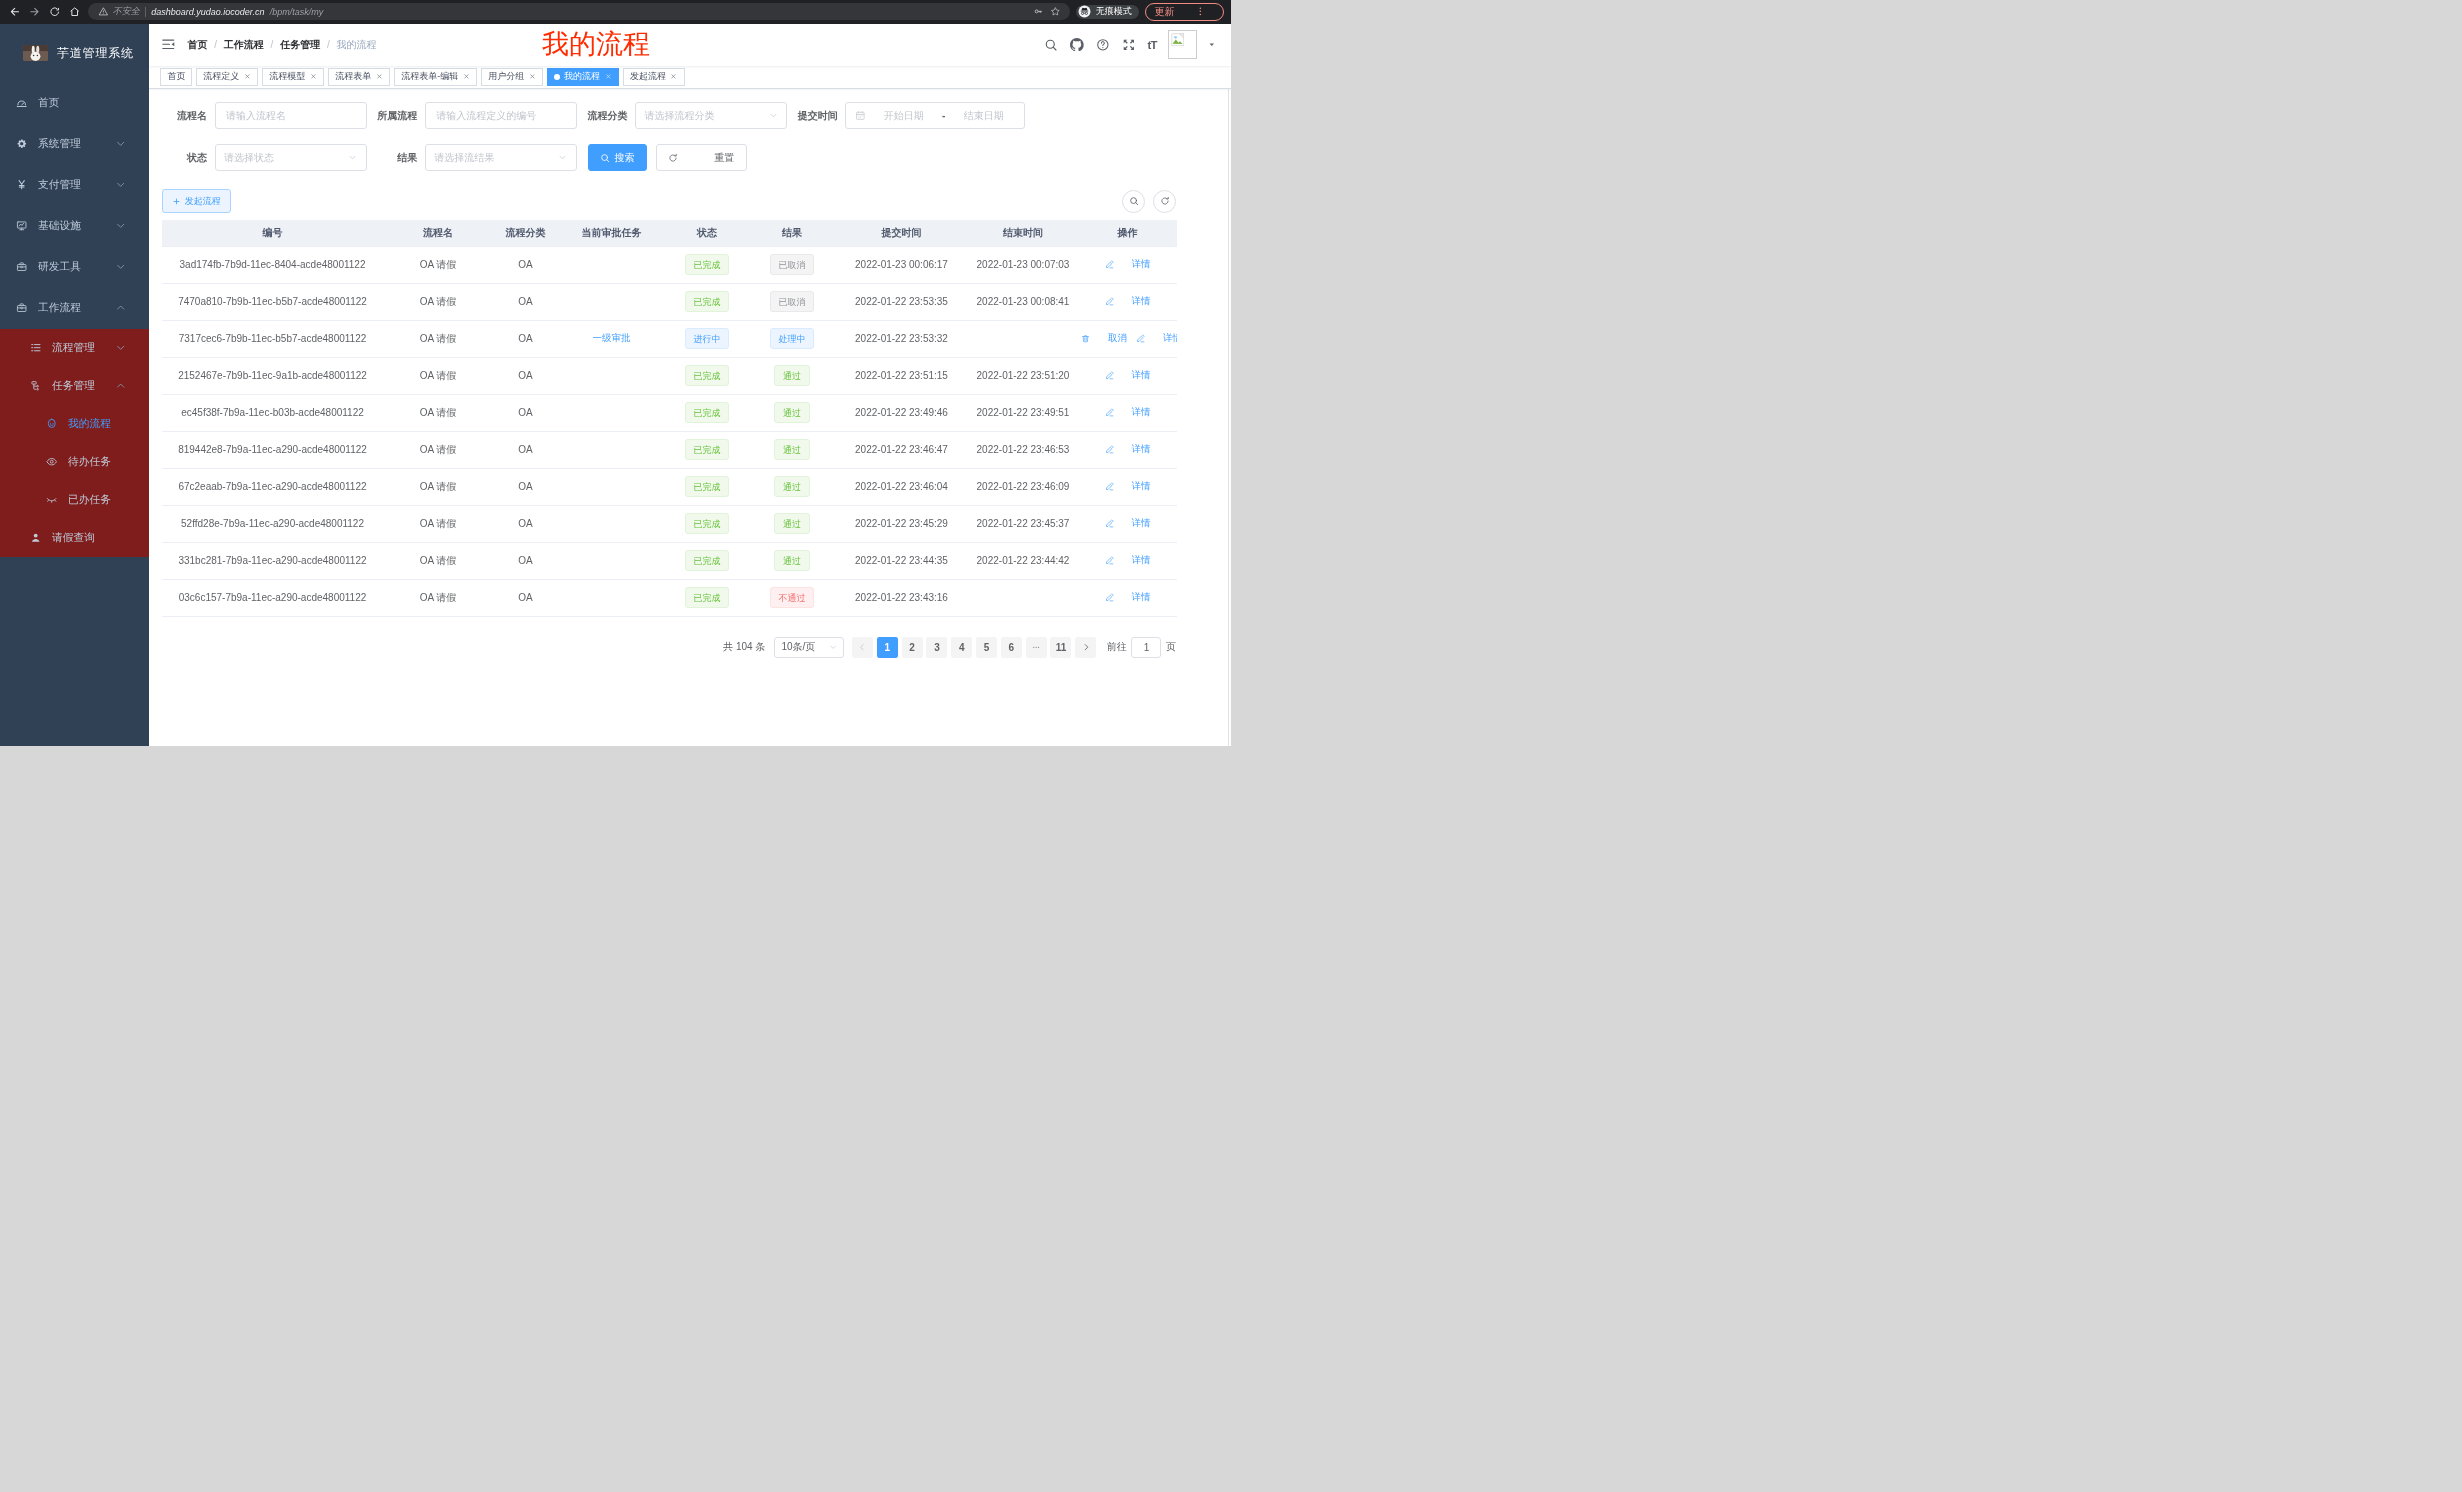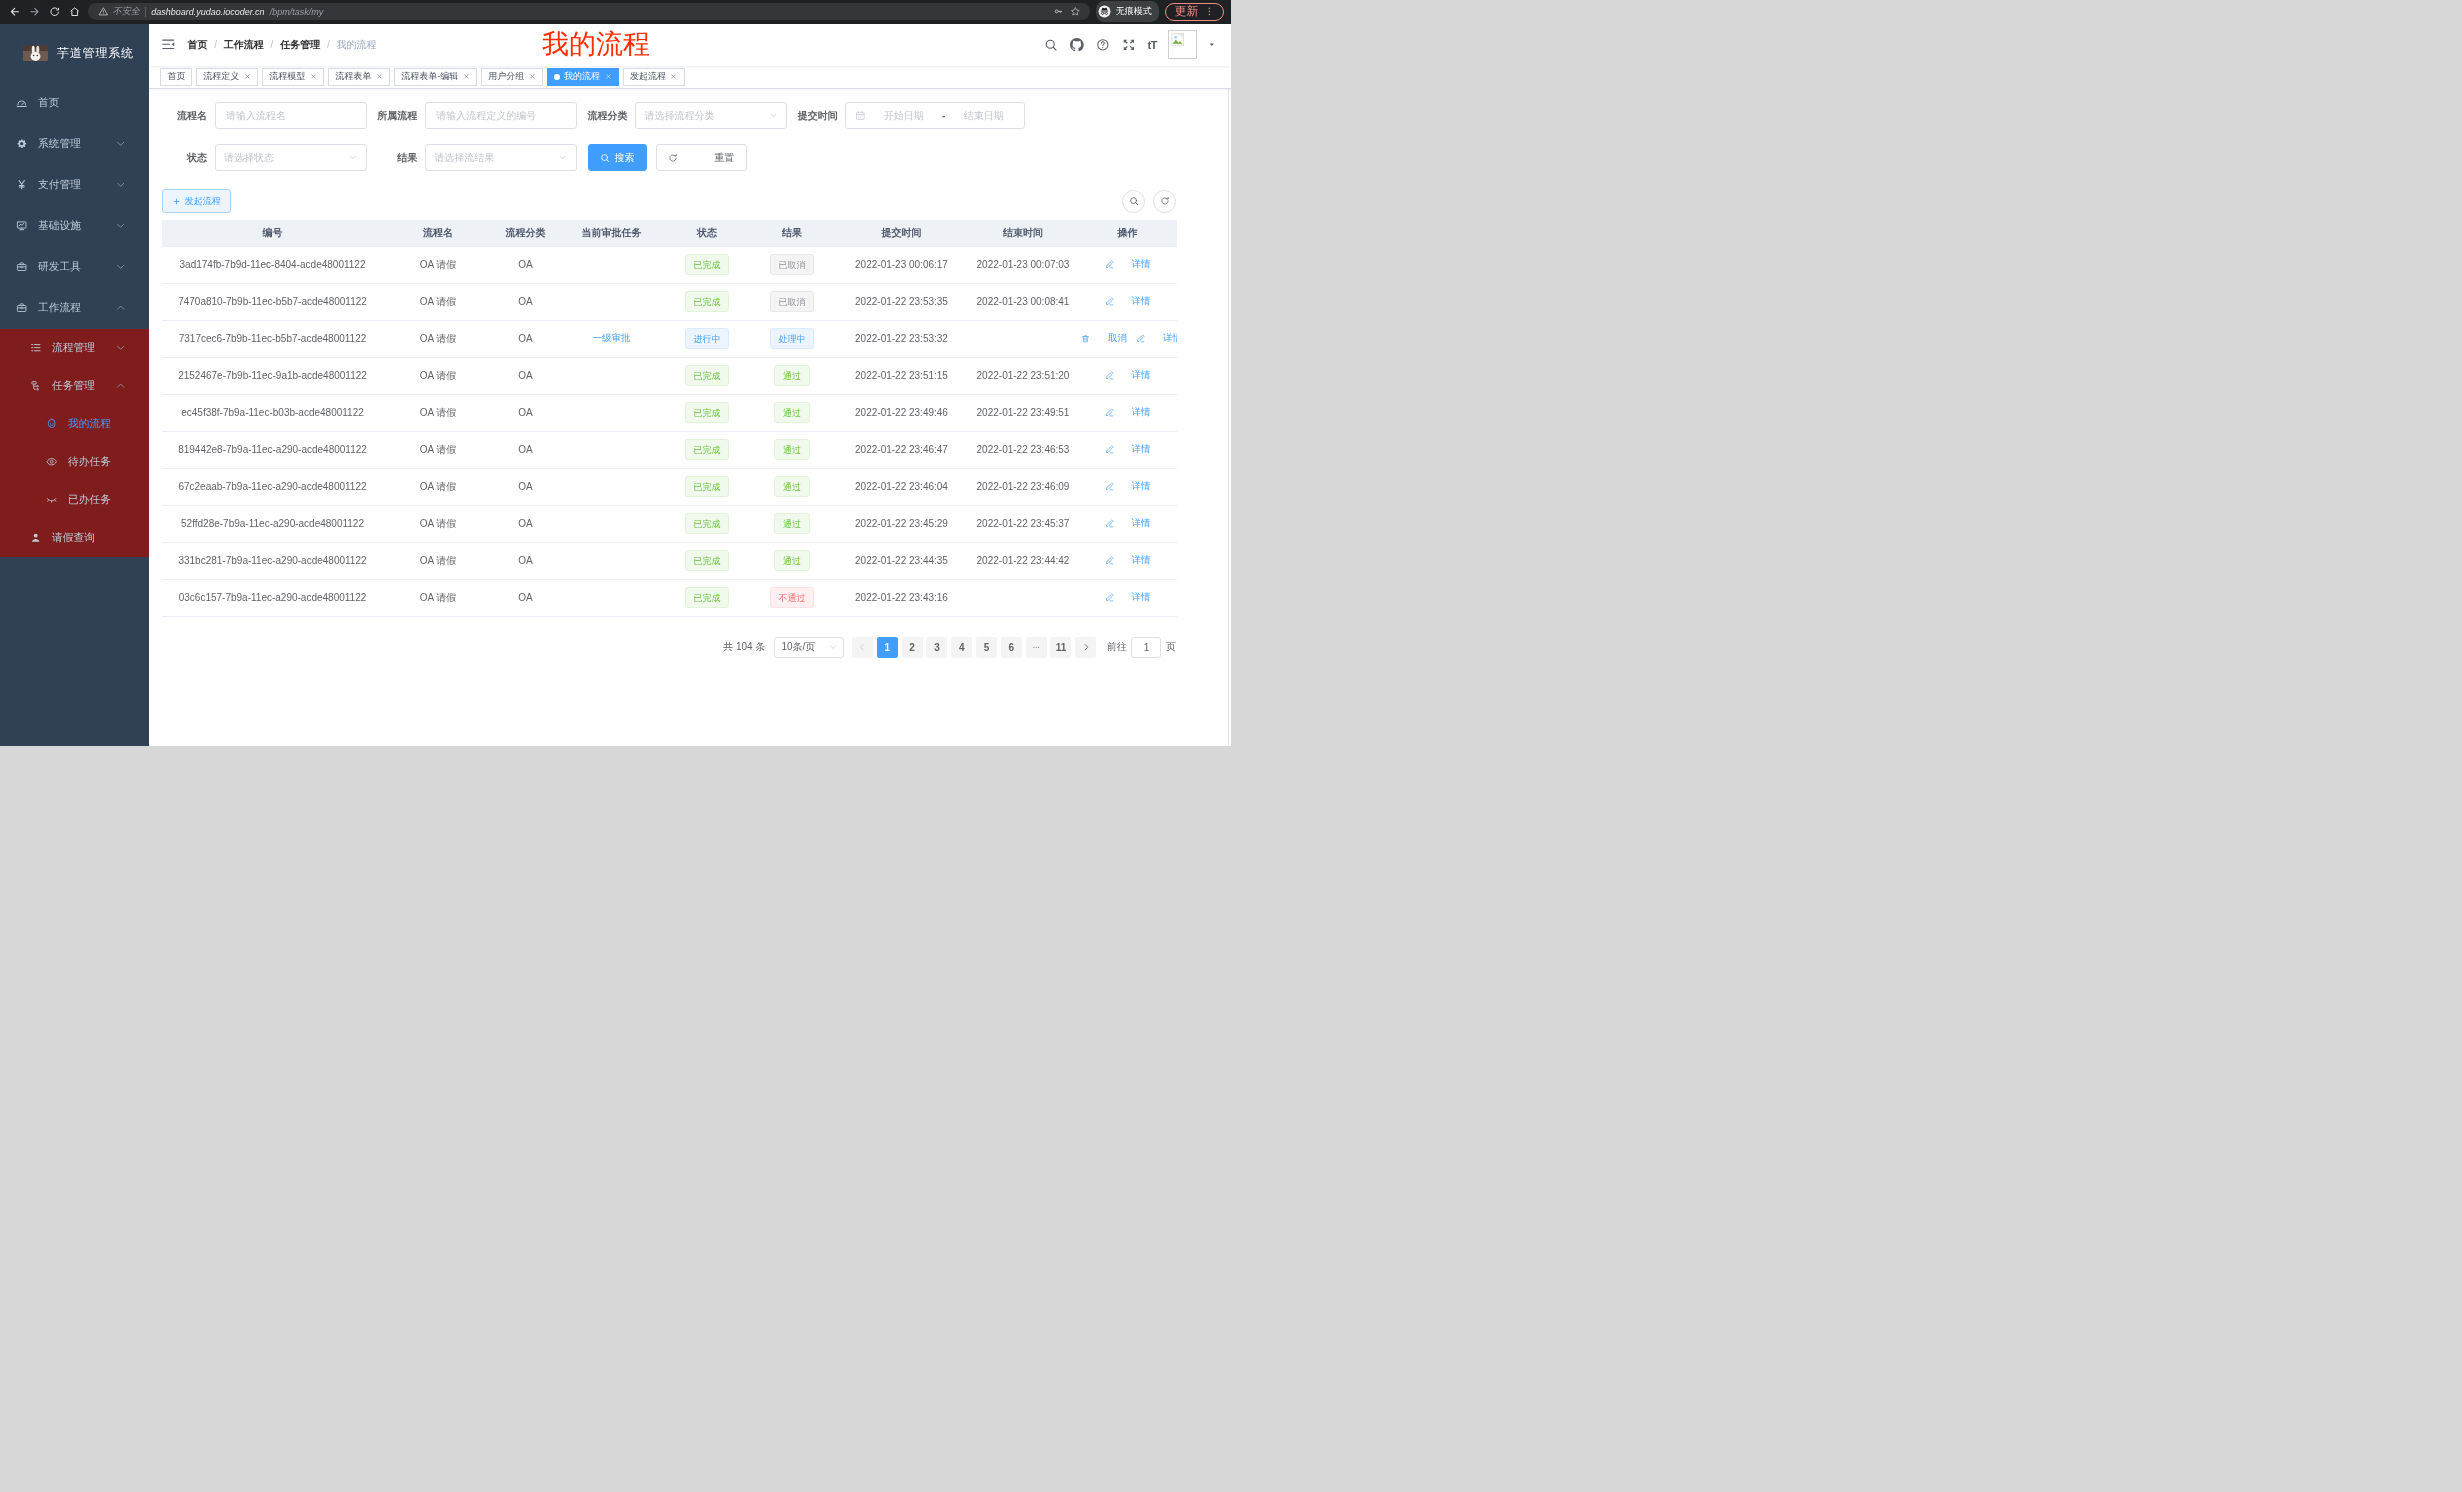--- a/index.html
+++ b/index.html
@@ -16,25 +16,25 @@
   .chrome-btn.dim{color:#9aa0a6;}
   .omnibox{flex:1;height:16.7px;background:#35363a;border-radius:8.4px;display:flex;align-items:center;
     padding:0 9px;gap:5.3px;color:#9aa0a6;font-size:9px;min-width:0;font-style:italic;}
   .omnibox .sec{display:flex;align-items:center;gap:3.8px;color:#9aa0a6;}
   .omnibox .divider{width:0.8px;height:10px;background:#5f6368;}
   .omnibox .host{color:#e8eaed;}
   .omnibox .path{color:#9aa0a6;}
   .omnibox .spacer{flex:1;}
   .omni-ic{width:12px;height:12px;color:#c5c8cc;}
   .omni-ic svg{width:10.7px;height:10.7px;}
-  .incog{display:flex;align-items:center;gap:4.6px;background:#3c4043;border-radius:8.4px;height:21px;
+  .incog{display:flex;align-items:center;gap:4.6px;background:#3c4043;border-radius:8.4px;height:14px;
     padding:0 7.6px 0 2.3px;color:#fff;font-size:9px;white-space:nowrap;}
   .incog .icon svg{width:13px;height:13px;}
-  .update-pill{display:flex;align-items:center;gap:5px;border:0.8px solid #f28b82;border-radius:9px;
-    height:17.5px;padding:0 9px 0 9px;color:#f28b82;font-size:12px;white-space:nowrap;}
+  .update-pill{display:flex;align-items:center;gap:20px;border:0.8px solid #f28b82;border-radius:9px;
+    height:17.5px;padding:0 18px 0 9px;color:#f28b82;font-size:10px;white-space:nowrap;}
   .update-pill .icon svg{width:10.7px;height:10.7px;}
 
   
   .app{display:flex;height:723px;}
   .sidebar{width:149px;background:#304156;color:#bfcbd9;flex-shrink:0;overflow:hidden;}
   .logo-row{height:59px;display:flex;align-items:center;padding-left:23px;gap:9px;}
   .logo-img{width:25px;height:16.7px;border-radius:1.5px;overflow:hidden;flex-shrink:0;}
   .logo-img svg{width:25px;height:16.7px;}
   .logo-title{color:#fff;font-size:12px;font-weight:400;letter-spacing:0.8px;white-space:nowrap;}
   .menu{display:flex;flex-direction:column;}

